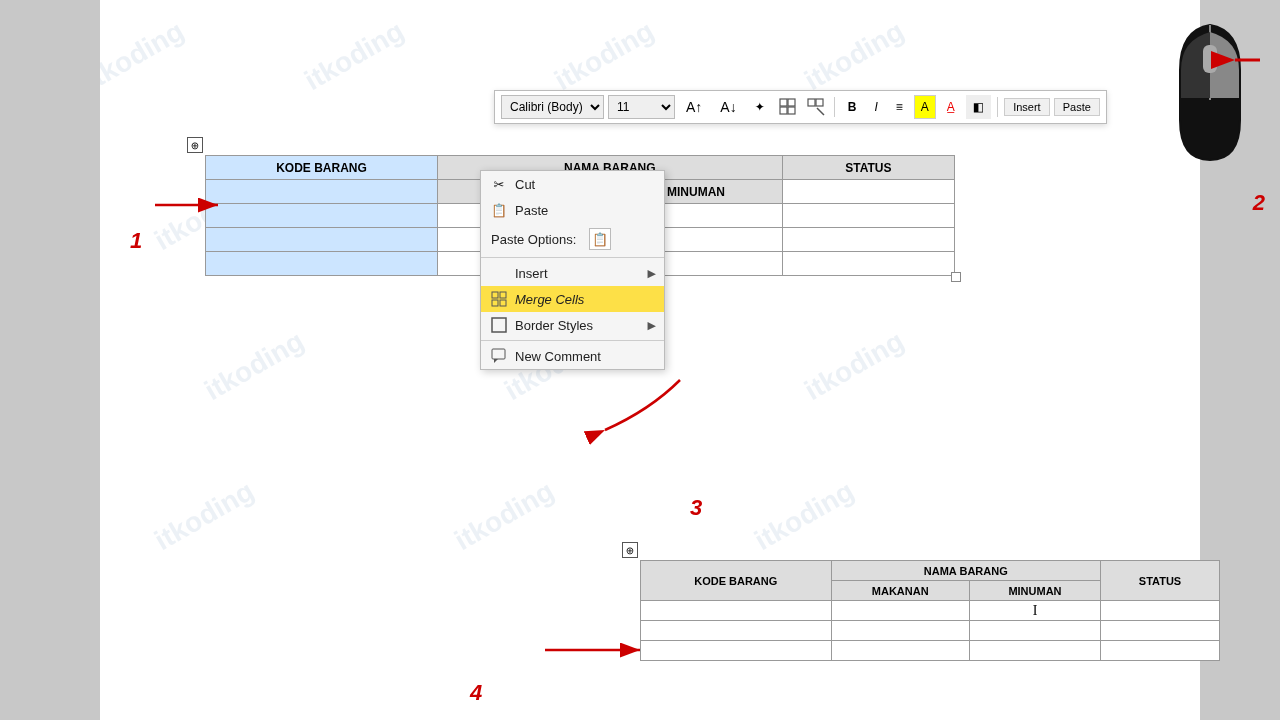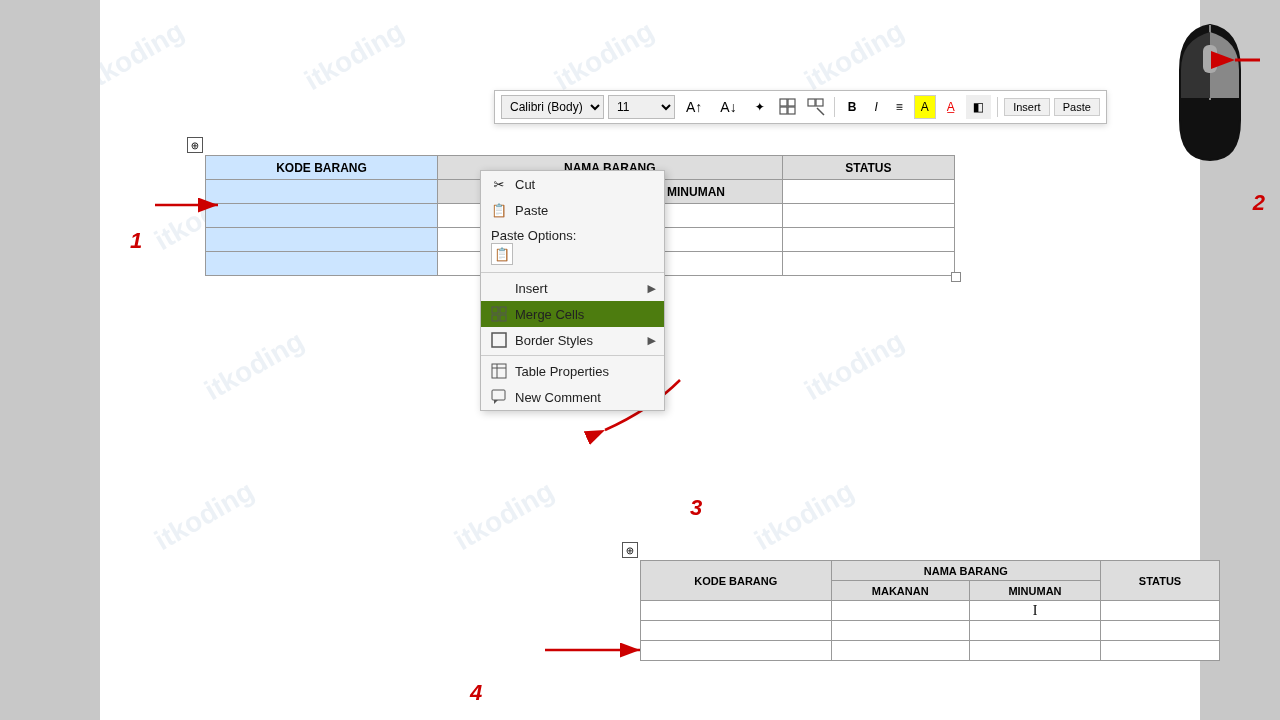--- a/index.html
+++ b/index.html
@@ -155,21 +155,21 @@
     }
     .cm-item {
       display: flex;
       align-items: center;
       padding: 5px 10px;
       gap: 8px;
       cursor: pointer;
       color: #222;
       position: relative;
     }
-    .cm-item.highlighted { background: #4d7c0f; }
+    .cm-item.highlighted { background: #fde047; font-style: italic; }
     .cm-icon {
       width: 16px;
       height: 16px;
       flex-shrink: 0;
       display: flex;
       align-items: center;
       justify-content: center;
       font-size: 13px;
     }
     .cm-arrow {
@@ -366,21 +366,21 @@
     <div class="cm-item">
       <span class="cm-icon">✂</span>
       <span>Cut</span>
     </div>
 
     <div class="cm-item">
       <span class="cm-icon">📋</span>
       <span>Paste</span>
     </div>
 
-    <div class="cm-item" style="flex-direction:column;align-items:flex-start;gap:0;">
+    <div class="cm-item" style="flex-direction:row;align-items:center;gap:13px;">
       <span style="font-size:13px;">Paste Options:</span>
       <div class="paste-icon-box">📋</div>
     </div>
     <div class="cm-separator"></div>
 
     <div class="cm-item">
       <span class="cm-icon"></span>
       <span>Insert</span>
       <span class="cm-arrow">▶</span>
     </div>
@@ -403,30 +403,20 @@
         <svg width="16" height="16" viewBox="0 0 16 16">
           <rect x="1" y="1" width="14" height="14" fill="none" stroke="#555" stroke-width="1.5"></rect>
         </svg>
       </span>
       <span>Border Styles</span>
       <span class="cm-arrow">▶</span>
     </div>
 
     <div class="cm-separator"></div>
 
-    <div class="cm-item">
-      <span class="cm-icon">
-        <svg width="16" height="16" viewBox="0 0 16 16">
-          <rect x="1" y="1" width="14" height="14" fill="none" stroke="#555" stroke-width="1"></rect>
-          <line x1="1" y1="5" x2="15" y2="5" stroke="#555" stroke-width="1"></line>
-          <line x1="6" y1="1" x2="6" y2="15" stroke="#555" stroke-width="1"></line>
-        </svg>
-      </span>
-      <span>Table Properties</span>
-    </div>
 
     <div class="cm-item">
       <span class="cm-icon">
         <svg width="16" height="16" viewBox="0 0 16 16">
           <rect x="1" y="1" width="13" height="10" rx="1" fill="none" stroke="#555" stroke-width="1"></rect>
           <polygon points="3,11 3,15 7,11" fill="#555"></polygon>
         </svg>
       </span>
       <span>New Comment</span>
     </div>

